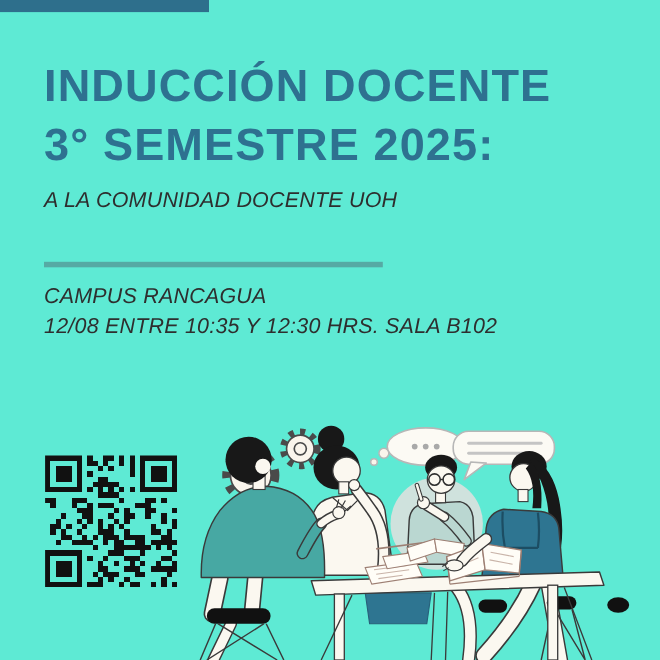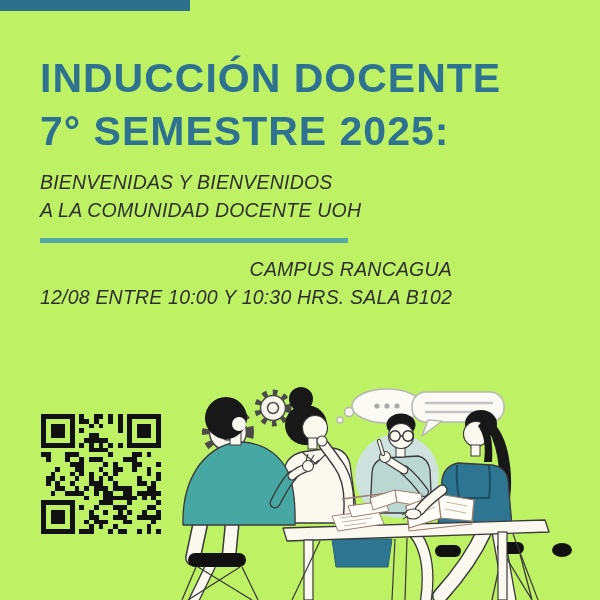--- a/index.html
+++ b/index.html
@@ -1,53 +1,52 @@
 <!DOCTYPE html>
 <html><head>
 <meta charset="utf-8">
 <style>
   html,body{margin:0;padding:0;}
-  .poster{position:relative;width:600px;height:600px;background:#bef264;overflow:hidden;
+  .poster{position:relative;width:600px;height:600px;background:#5eead4;overflow:hidden;
           font-family:"Liberation Sans",sans-serif;}
   .top-bar{position:absolute;left:0;top:0;width:190px;height:11px;background:#2e6f8c;}
   .title{position:absolute;left:40px;top:52px;margin:0;font-size:41px;font-weight:700;
          color:#2e7190;line-height:1.3;letter-spacing:1px;}
   .title span{display:block;}
   .subtitle{position:absolute;left:40px;top:169px;margin:0;font-size:19.5px;font-style:italic;
             color:#2e2e2e;line-height:1.42;letter-spacing:0.2px;font-weight:500;}
   .subtitle span{display:block;}
   .divider{position:absolute;left:40px;top:238px;width:308px;height:4.5px;background:#56aaa4;}
   .schedule{position:absolute;left:40px;top:255px;margin:0;font-size:19.5px;font-style:italic;
             color:#2e2e2e;line-height:1.44;letter-spacing:0.2px;font-weight:500;}
-  .schedule span{display:block;text-align:right;}
+  .schedule span{display:block;}
   .qr{position:absolute;left:41px;top:414px;width:120px;height:120px;shape-rendering:crispEdges;}
   .illu{position:absolute;left:180px;top:368px;width:420px;height:232px;}
 </style>
 </head>
 <body>
 
 <div class="poster">
 
   <div class="top-bar"></div>
 
   <h1 class="title">
       <span>INDUCCIÓN DOCENTE</span>
-      <span>7° SEMESTRE 2025:</span>
+      <span>3° SEMESTRE 2025:</span>
     </h1>
 
   <p class="subtitle">
-      <span>BIENVENIDAS Y BIENVENIDOS</span>
       <span>A LA COMUNIDAD DOCENTE UOH</span>
     </p>
 
   <div class="divider"></div>
 
   <p class="schedule">
       <span>CAMPUS RANCAGUA</span>
-      <span>12/08 ENTRE 10:00 Y 10:30 HRS. SALA B102</span>
+      <span>12/08 ENTRE 10:35 Y 12:30 HRS. SALA B102</span>
     </p>
 
   <svg class="qr" viewBox="0 0 25 25">
       <path d="M8 0h1v1h-1zM11 0h1v1h-1zM12 0h1v1h-1zM14 0h1v1h-1zM16 0h1v1h-1zM8 1h1v1h-1zM9 1h1v1h-1zM11 1h1v1h-1zM14 1h1v1h-1zM16 1h1v1h-1zM10 2h1v1h-1zM12 2h1v1h-1zM16 2h1v1h-1zM8 3h1v1h-1zM16 3h1v1h-1zM10 4h1v1h-1zM11 4h1v1h-1zM9 5h1v1h-1zM10 5h1v1h-1zM11 5h1v1h-1zM12 5h1v1h-1zM13 5h1v1h-1zM8 6h1v1h-1zM10 6h1v1h-1zM12 6h1v1h-1zM14 6h1v1h-1zM16 6h1v1h-1zM10 7h1v1h-1zM11 7h1v1h-1zM12 7h1v1h-1zM13 7h1v1h-1zM0 8h1v1h-1zM1 8h1v1h-1zM5 8h1v1h-1zM6 8h1v1h-1zM7 8h1v1h-1zM14 8h1v1h-1zM19 8h1v1h-1zM20 8h1v1h-1zM22 8h1v1h-1zM1 9h1v1h-1zM5 9h1v1h-1zM8 9h1v1h-1zM10 9h1v1h-1zM11 9h1v1h-1zM12 9h1v1h-1zM17 9h1v1h-1zM18 9h1v1h-1zM19 9h1v1h-1zM6 10h1v1h-1zM7 10h1v1h-1zM8 10h1v1h-1zM13 10h1v1h-1zM15 10h1v1h-1zM19 10h1v1h-1zM20 10h1v1h-1zM24 10h1v1h-1zM3 11h1v1h-1zM7 11h1v1h-1zM8 11h1v1h-1zM12 11h1v1h-1zM15 11h1v1h-1zM16 11h1v1h-1zM19 11h1v1h-1zM22 11h1v1h-1zM2 12h1v1h-1zM6 12h1v1h-1zM8 12h1v1h-1zM10 12h1v1h-1zM13 12h1v1h-1zM15 12h1v1h-1zM22 12h1v1h-1zM24 12h1v1h-1zM1 13h1v1h-1zM2 13h1v1h-1zM4 13h1v1h-1zM7 13h1v1h-1zM10 13h1v1h-1zM12 13h1v1h-1zM14 13h1v1h-1zM20 13h1v1h-1zM24 13h1v1h-1zM1 14h1v1h-1zM3 14h1v1h-1zM6 14h1v1h-1zM10 14h1v1h-1zM11 14h1v1h-1zM12 14h1v1h-1zM15 14h1v1h-1zM20 14h1v1h-1zM21 14h1v1h-1zM23 14h1v1h-1zM3 15h1v1h-1zM4 15h1v1h-1zM7 15h1v1h-1zM9 15h1v1h-1zM11 15h1v1h-1zM12 15h1v1h-1zM13 15h1v1h-1zM15 15h1v1h-1zM16 15h1v1h-1zM17 15h1v1h-1zM18 15h1v1h-1zM22 15h1v1h-1zM23 15h1v1h-1zM2 16h1v1h-1zM5 16h1v1h-1zM6 16h1v1h-1zM7 16h1v1h-1zM8 16h1v1h-1zM11 16h1v1h-1zM13 16h1v1h-1zM14 16h1v1h-1zM17 16h1v1h-1zM18 16h1v1h-1zM20 16h1v1h-1zM21 16h1v1h-1zM22 16h1v1h-1zM23 16h1v1h-1zM24 16h1v1h-1zM9 17h1v1h-1zM13 17h1v1h-1zM14 17h1v1h-1zM15 17h1v1h-1zM16 17h1v1h-1zM17 17h1v1h-1zM18 17h1v1h-1zM19 17h1v1h-1zM21 17h1v1h-1zM23 17h1v1h-1zM12 18h1v1h-1zM13 18h1v1h-1zM14 18h1v1h-1zM18 18h1v1h-1zM24 18h1v1h-1zM8 19h1v1h-1zM11 19h1v1h-1zM15 19h1v1h-1zM16 19h1v1h-1zM17 19h1v1h-1zM22 19h1v1h-1zM23 19h1v1h-1zM10 20h1v1h-1zM13 20h1v1h-1zM16 20h1v1h-1zM18 20h1v1h-1zM21 20h1v1h-1zM24 20h1v1h-1zM10 21h1v1h-1zM11 21h1v1h-1zM15 21h1v1h-1zM16 21h1v1h-1zM17 21h1v1h-1zM20 21h1v1h-1zM21 21h1v1h-1zM22 21h1v1h-1zM23 21h1v1h-1zM24 21h1v1h-1zM9 22h1v1h-1zM11 22h1v1h-1zM12 22h1v1h-1zM13 22h1v1h-1zM17 22h1v1h-1zM18 22h1v1h-1zM23 22h1v1h-1zM10 23h1v1h-1zM12 23h1v1h-1zM15 23h1v1h-1zM22 23h1v1h-1zM8 24h1v1h-1zM9 24h1v1h-1zM10 24h1v1h-1zM14 24h1v1h-1zM16 24h1v1h-1zM17 24h1v1h-1zM20 24h1v1h-1zM22 24h1v1h-1zM24 24h1v1h-1z" fill="#111111"></path>
       <path d="M0 0h7v7h-7z M1 1v5h5v-5z M2 2h3v3h-3z" fill="#111111" fill-rule="evenodd"></path>
       <path d="M18 0h7v7h-7z M19 1v5h5v-5z M20 2h3v3h-3z" fill="#111111" fill-rule="evenodd"></path>
       <path d="M0 18h7v7h-7z M1 19v5h5v-5z M2 20h3v3h-3z" fill="#111111" fill-rule="evenodd"></path>
     </svg>
 
   <svg class="illu" viewBox="0 0 420 232">

